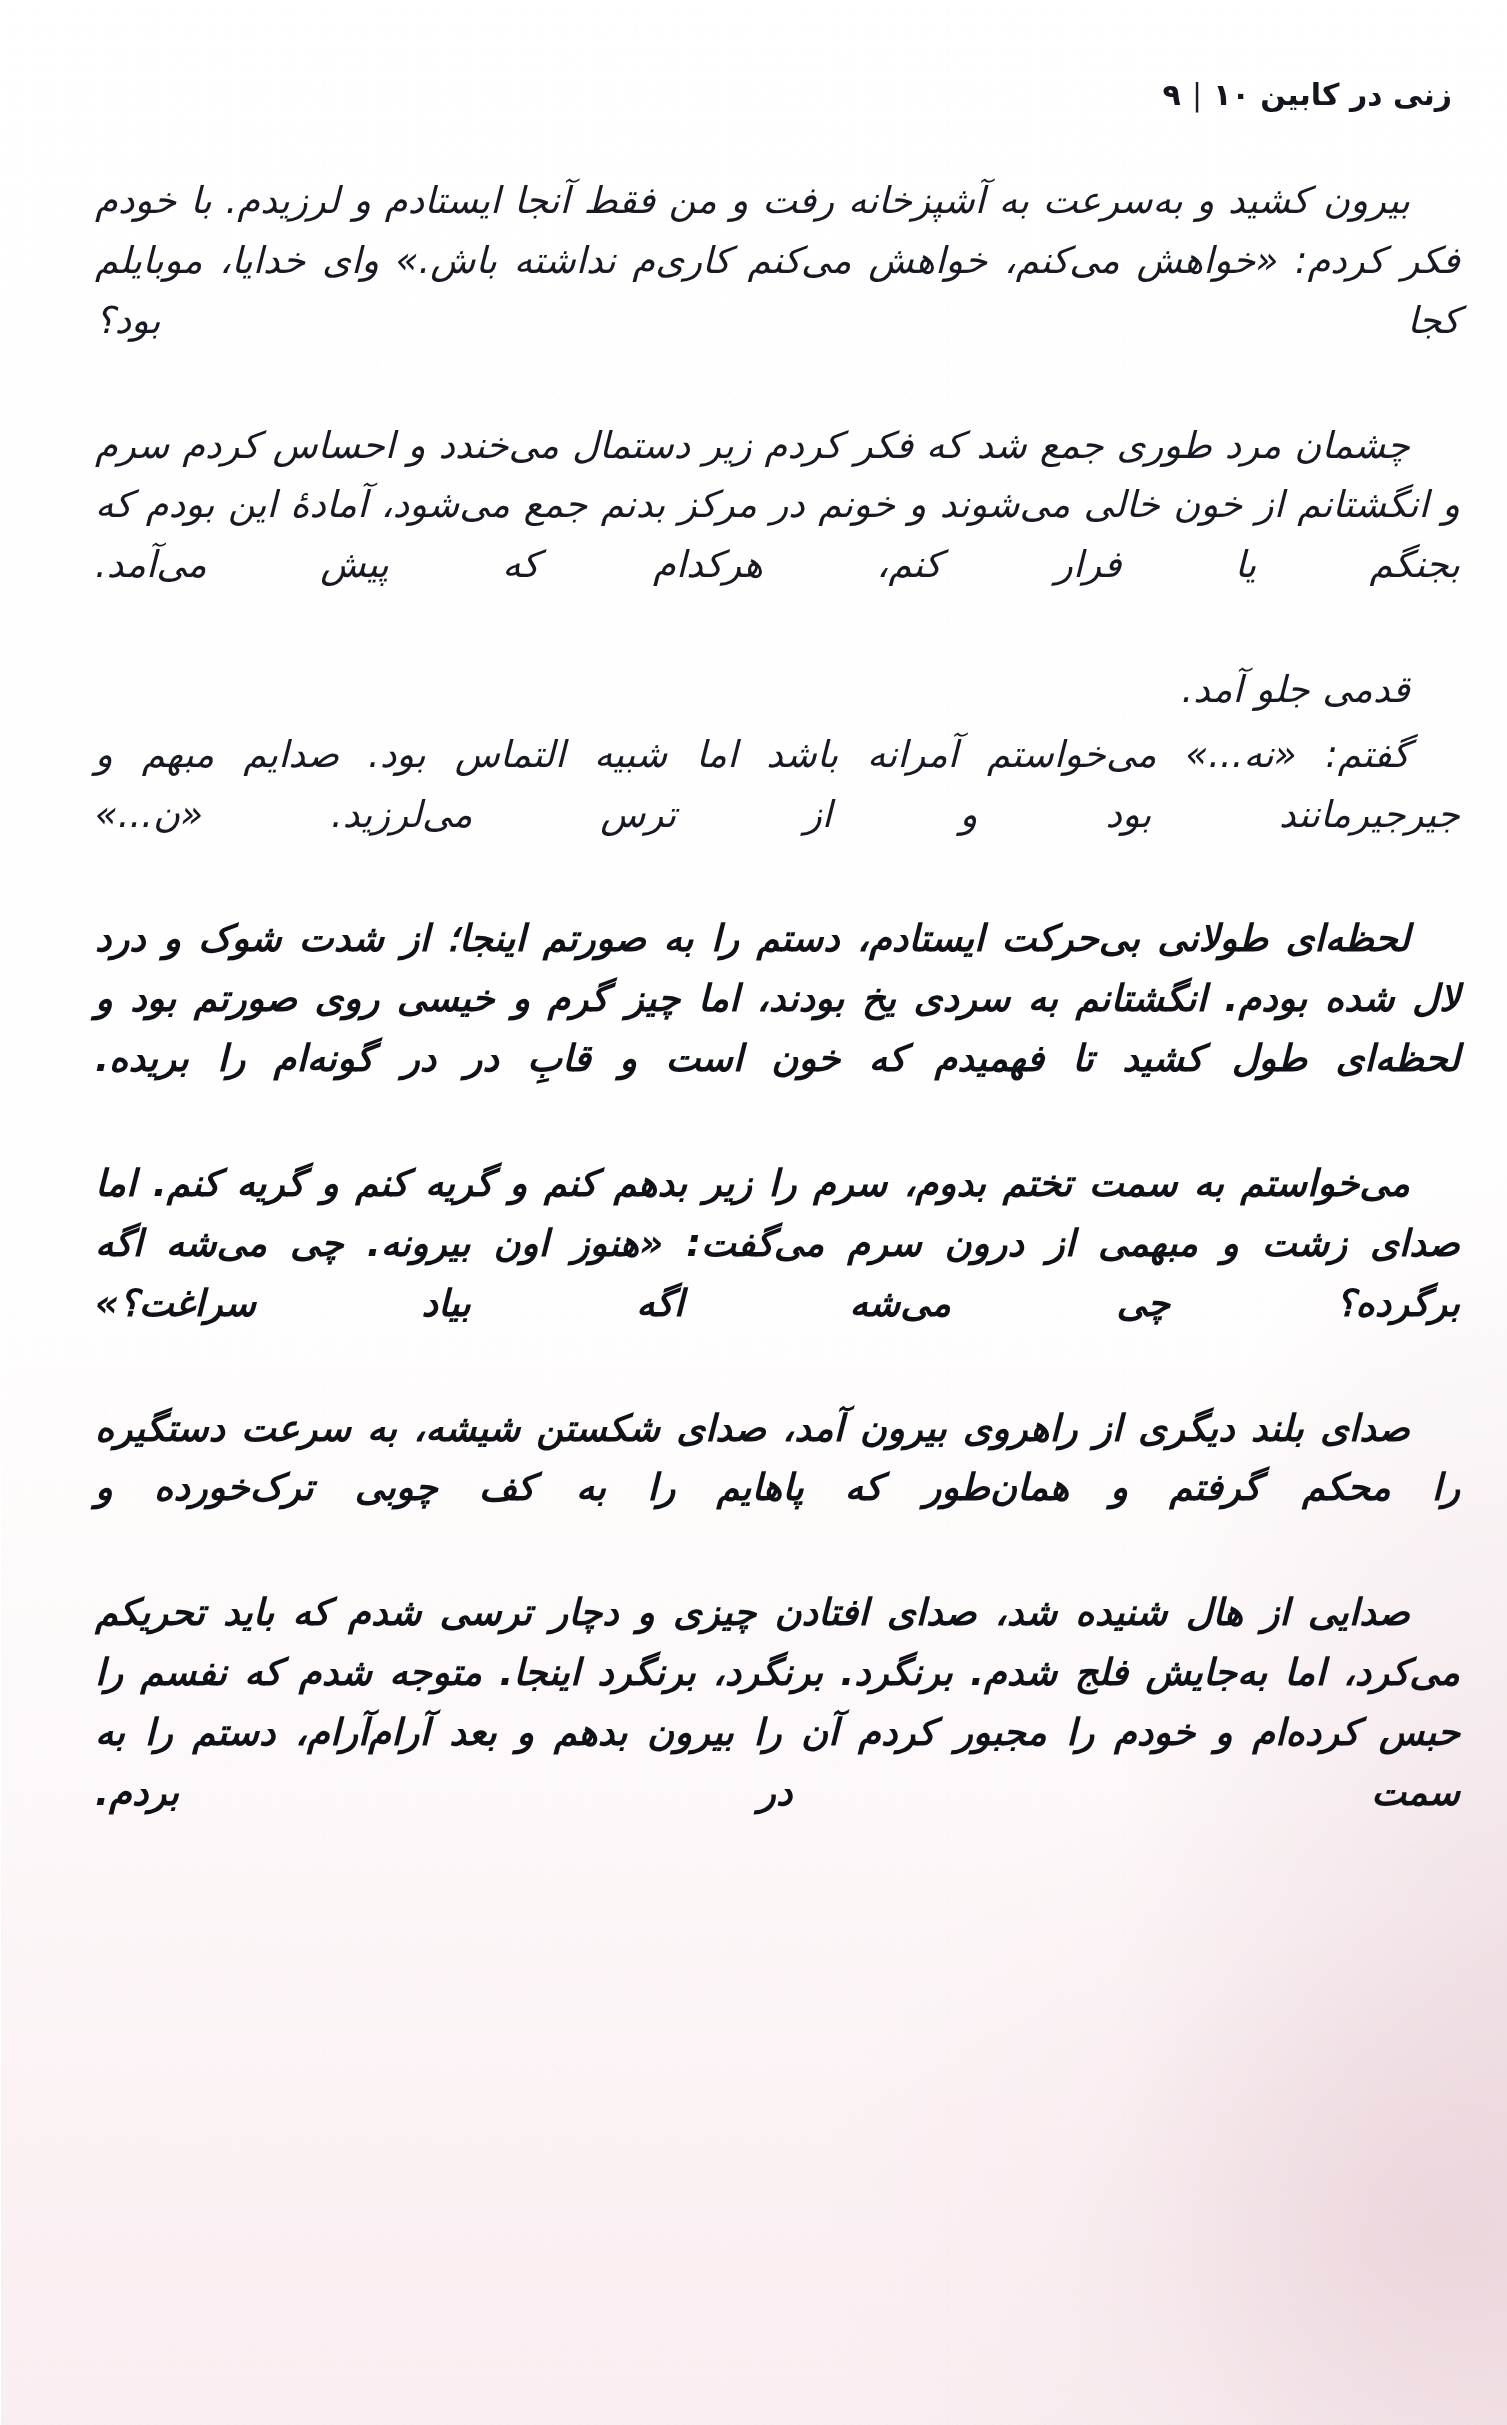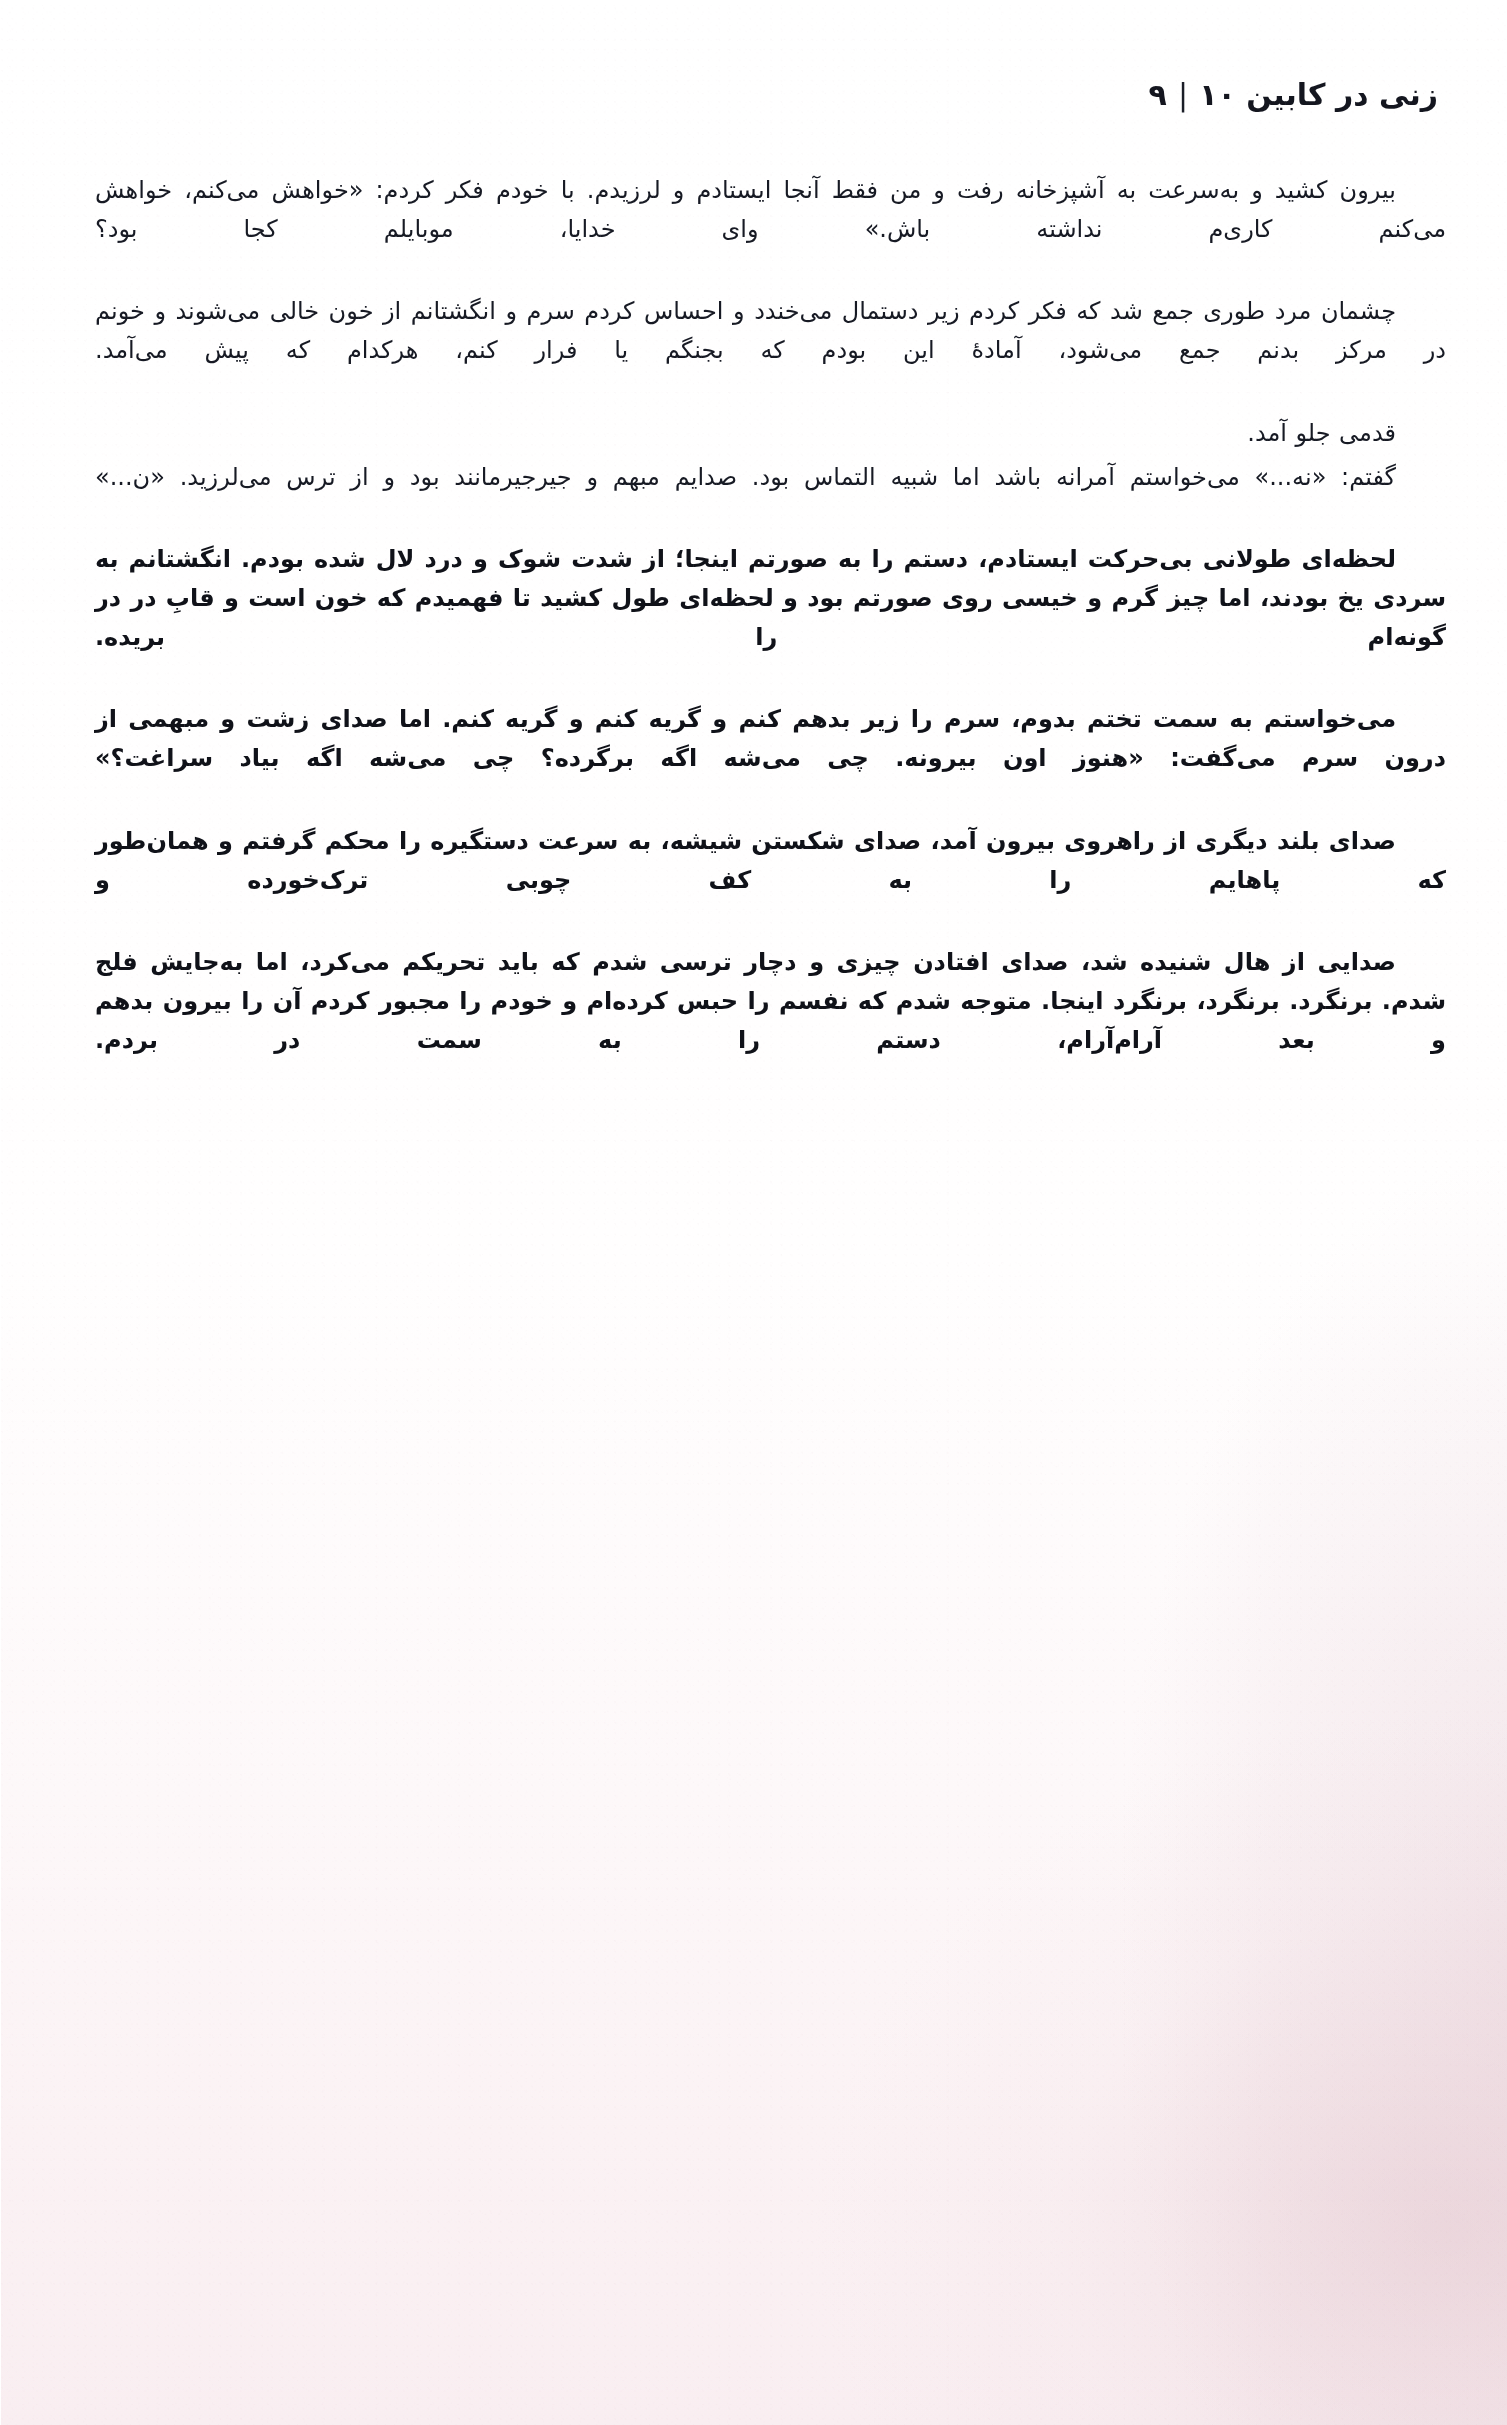--- a/index.html
+++ b/index.html
@@ -36,21 +36,21 @@
       radial-gradient(circle at 20% 80%, rgba(180,120,140,.055) 0 0.8px, transparent 0.8px),
       radial-gradient(circle at 70% 90%, rgba(180,120,140,.05) 0 0.8px, transparent 0.8px),
       radial-gradient(circle at 85% 60%, rgba(170,120,140,.05) 0 0.8px, transparent 0.8px),
       radial-gradient(circle at 55% 70%, rgba(180,130,150,.04) 0 0.8px, transparent 0.8px);
     background-size: 10.4px 10.4px, 13.6px 13.6px, 8.8px 8.8px, 18.4px 18.4px;
   }
 
   .content {
     position: relative;
     z-index: 2;
-    padding: 77px 62px 0 95px;
+    padding: 77px 48px 0 95px;
   }
 
   
   .running-head {
     text-align: right;
     font-family: "DejaVu Sans", "Liberation Sans", sans-serif;
     font-weight: 700;
     font-size: 30px;
     letter-spacing: 0;
     color: #14161f;
@@ -65,29 +65,30 @@
     color: #1a1d27;
   }
   .running-head .title { font-style: normal; }
   .running-head .pg { font-weight: 700; }
 
   
   .body-block { direction: rtl; }
 
   p.para {
     margin: 0 0 4.8px 0;
-    font-size: 24px;
+    font-size: 37px;
     line-height: 1.62;
     color: #171a24;
     text-align: justify;
     text-justify: inter-word;
     text-indent: 50px;
     font-weight: 400;
     letter-spacing: 0.1px;
     word-spacing: 0.8px;
+    font-style: italic;
   }
 
   p.para.bold {
     font-weight: 700;
     color: #101219;
     letter-spacing: 0;
   }
 
   p.para.short {
   }

